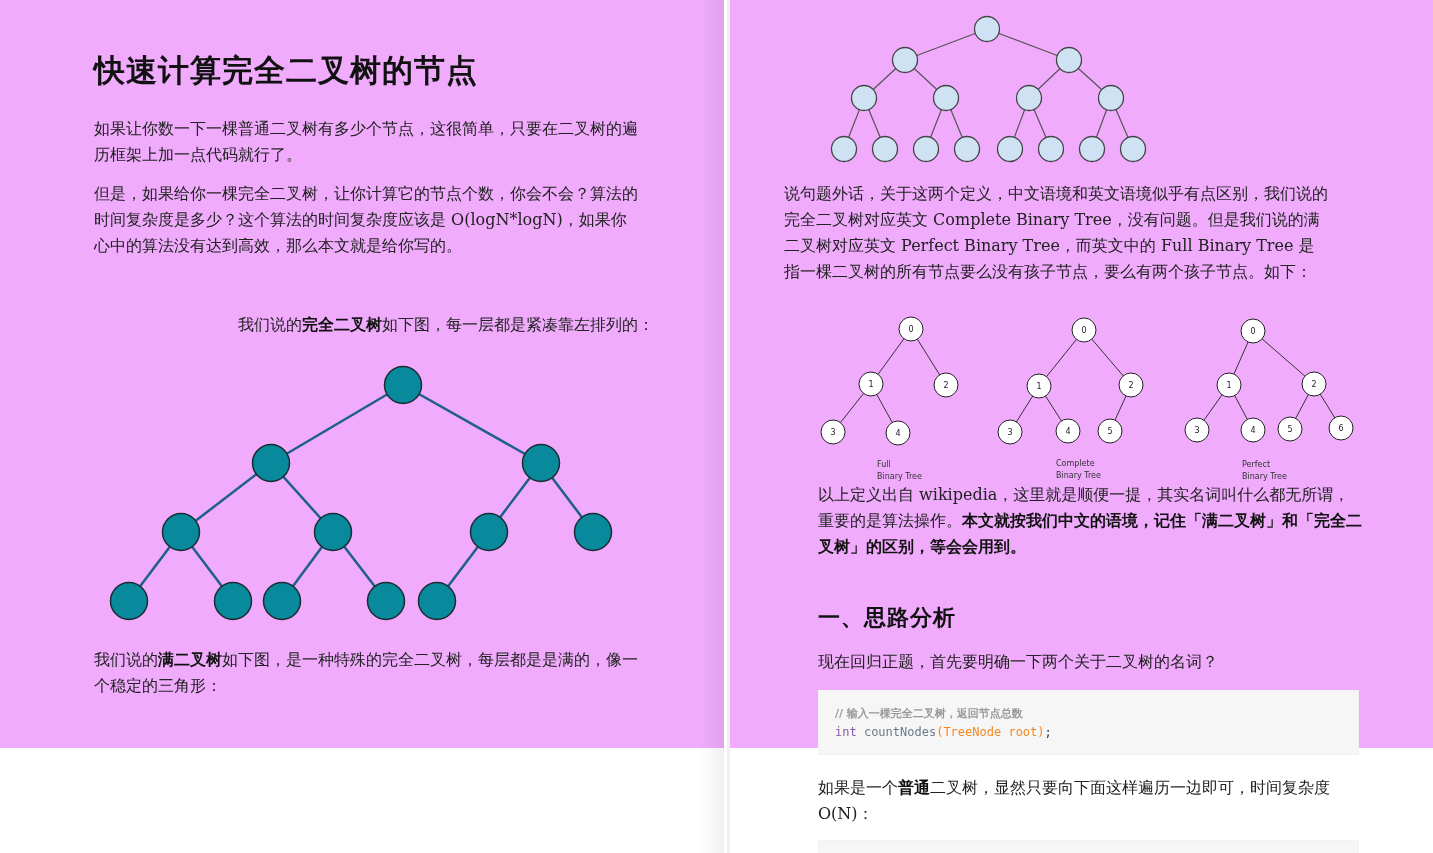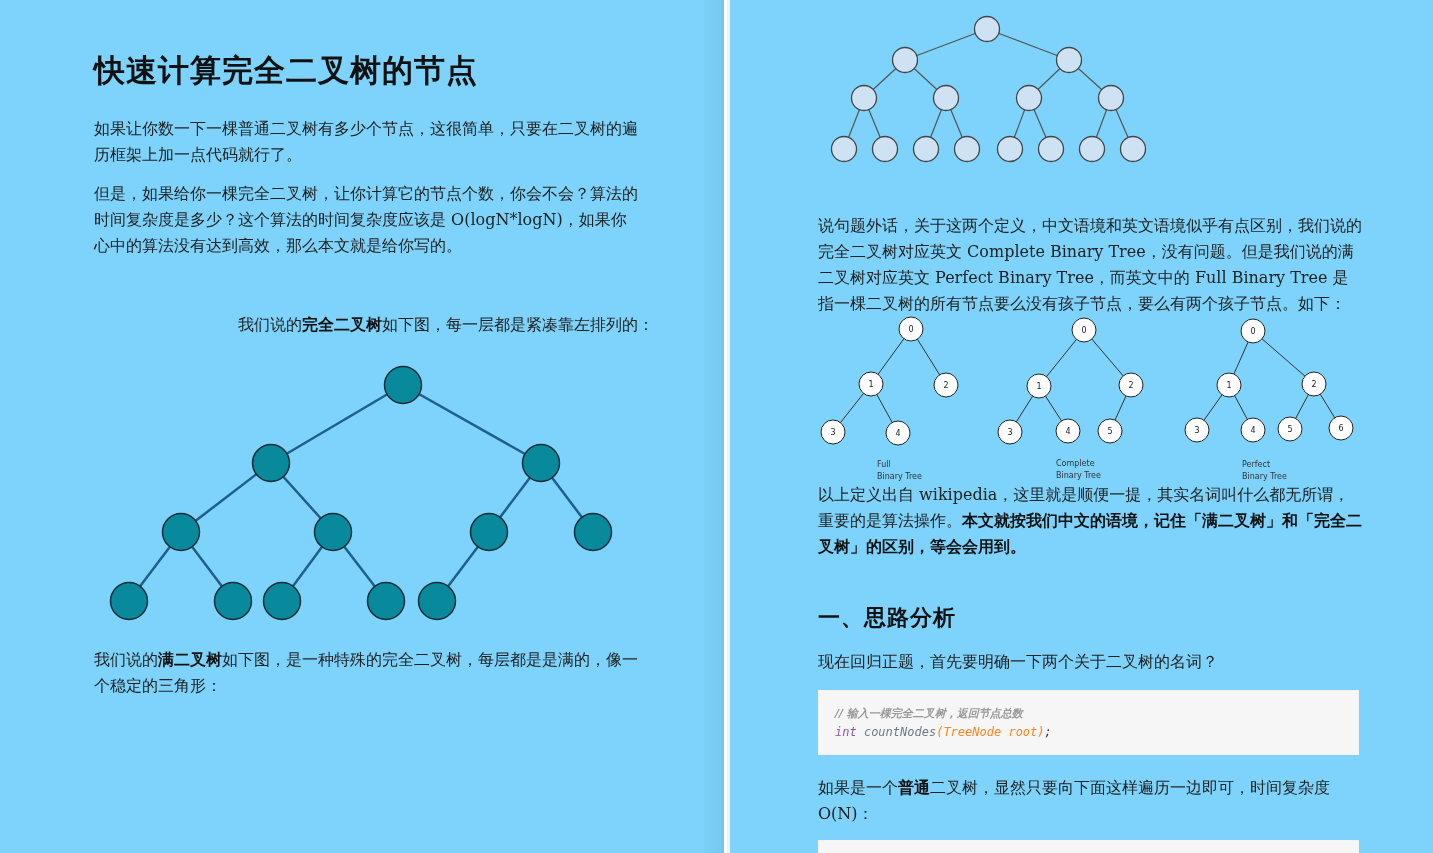--- a/index.html
+++ b/index.html
@@ -2,21 +2,21 @@
 <html><head>
 <meta charset="utf-8">
 <style>
   html, body { margin: 0; padding: 0; }
   body {
     width: 1433px; height: 853px; overflow: hidden; position: relative;
     background: #ffffff;
     font-family: "DejaVu Serif", "Liberation Serif", serif;
     color: #222;
   }
-  .page { position: absolute; top: 0; height: 853px; background: #7dd3fc; }
+  .page { position: absolute; top: 0; height: 748px; background: #f0abfc; }
   .page-left { left: 0; width: 724px; }
   .page-right { left: 730px; width: 703px; }
   .gutter-shadow {
     position: absolute; left: 700px; top: 0; width: 24px; height: 853px;
     background: linear-gradient(to right, rgba(0,0,0,0) 0%, rgba(0,0,0,0.06) 100%);
   }
   .gutter-line {
     position: absolute; left: 727px; top: 0; width: 3px; height: 853px;
     background: #f0f0f0;
   }
@@ -30,21 +30,21 @@
   }
   .para b { font-weight: bold; color: #111; }
   h2.section {
     margin: 0; font-size: 22px; font-weight: bold; color: #111;
     letter-spacing: 1px; white-space: nowrap;
   }
   .code-block {
     position: absolute; background: #f6f6f6; border: 1px solid #f2f2f2;
     box-sizing: border-box;
     font-family: "DejaVu Sans Mono", "Liberation Mono", monospace;
-    font-size: 12px; line-height: 19px; font-style: italic;
+    font-size: 12px; line-height: 19px;
   }
   .code-inner { position: absolute; left: 16px; top: 13px; white-space: pre; }
   .c-comment { color: #999; font-family: "DejaVu Sans", sans-serif; font-weight: bold; font-size: 11px; }
   .c-kw { color: #8959a8; }
   .c-fn { color: #6b7a8a; }
   .c-param { color: #f5871f; }
   .c-punct { color: #333; }
   svg text { font-family: "DejaVu Sans", "Liberation Sans", sans-serif; }
 </style>
 </head>
@@ -124,21 +124,21 @@
     <circle cx="885" cy="149" r="12.5"></circle>
     <circle cx="926" cy="149" r="12.5"></circle>
     <circle cx="967" cy="149" r="12.5"></circle>
     <circle cx="1010" cy="149" r="12.5"></circle>
     <circle cx="1051" cy="149" r="12.5"></circle>
     <circle cx="1092" cy="149" r="12.5"></circle>
     <circle cx="1133" cy="149" r="12.5"></circle>
   </g>
 </svg>
 
-<p class="para abs" style="left:818px; top:181px; width:545px;margin-top:32px;">说句题外话，关于这两个定义，中文语境和英文语境似乎有点区别，我们说的完全二叉树对应英文 Complete Binary Tree，没有问题。但是我们说的满二叉树对应英文 Perfect Binary Tree，而英文中的 Full Binary Tree 是指一棵二叉树的所有节点要么没有孩子节点，要么有两个孩子节点。如下：</p>
+<p class="para abs" style="left:784px; top:181px; width:545px;">说句题外话，关于这两个定义，中文语境和英文语境似乎有点区别，我们说的完全二叉树对应英文 Complete Binary Tree，没有问题。但是我们说的满二叉树对应英文 Perfect Binary Tree，而英文中的 Full Binary Tree 是指一棵二叉树的所有节点要么没有孩子节点，要么有两个孩子节点。如下：</p>
 
 <svg class="abs" style="left:0; top:0;" width="1433" height="500">
   <g stroke="#333" stroke-width="1" fill="none">
 
     <line x1="911" y1="329" x2="871" y2="384"></line>
     <line x1="911" y1="329" x2="946" y2="385"></line>
     <line x1="871" y1="384" x2="833" y2="432"></line>
     <line x1="871" y1="384" x2="898" y2="433"></line>
 
     <line x1="1084" y1="330" x2="1039" y2="386"></line>

